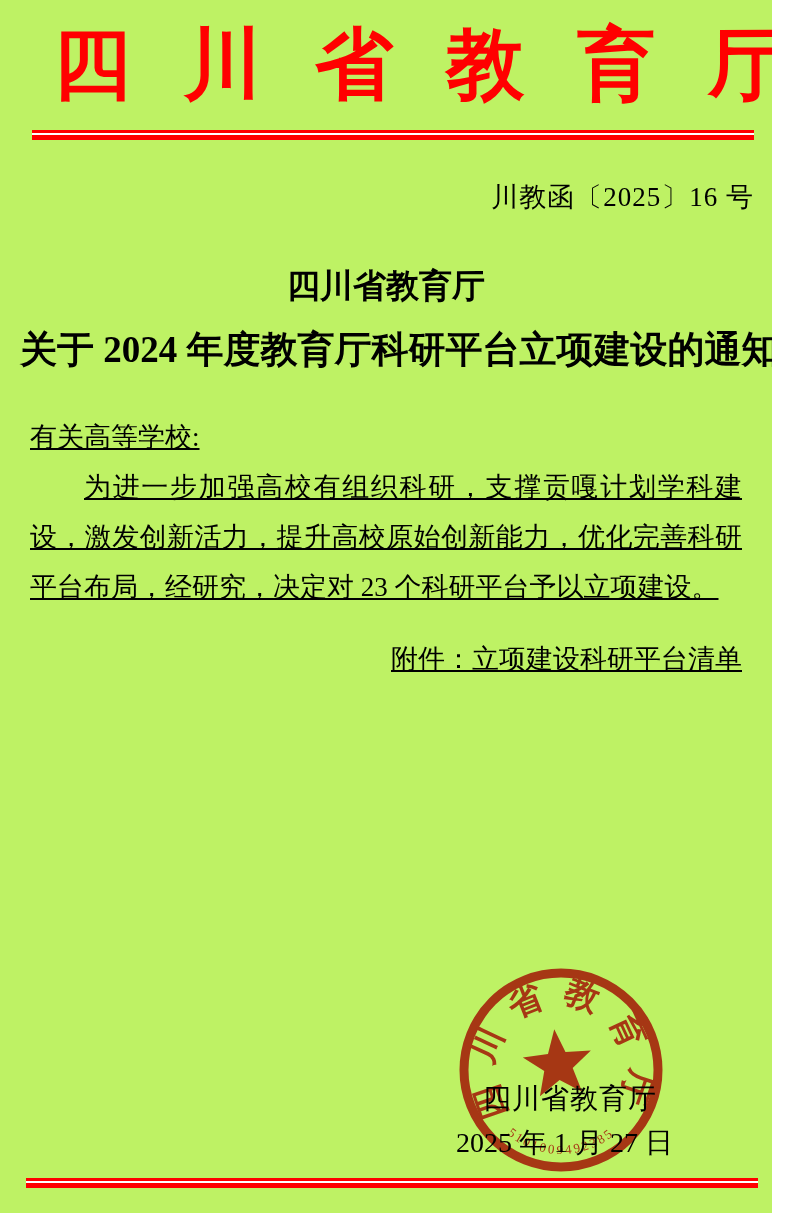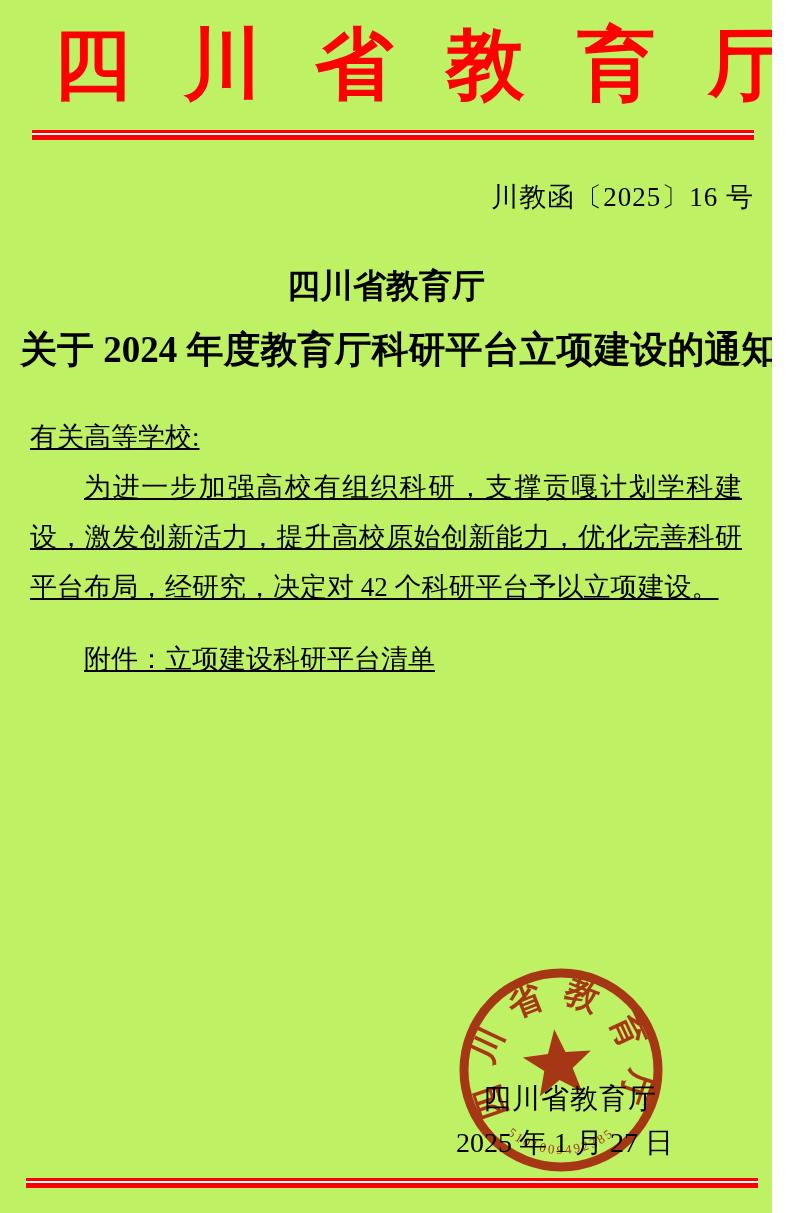--- a/index.html
+++ b/index.html
@@ -70,21 +70,21 @@
   .body-block {
     position:absolute;
     top:412px; left:30px; right:30px;
     font-size:27px;
     line-height:50px;
     text-align:justify;
     text-decoration:underline;
   }
   .salutation { text-align:left; }
   .para { text-indent:2em; }
-  .attachment { margin-top:22px; text-indent:2em; text-align:left; }
+  .attachment { margin-top:22px; text-indent:2em; text-align:right; }
 
   
   .sign-agency {
     position:absolute;
     top:1080px; left:483px;
     font-size:28px;
     letter-spacing:1px;
     white-space:nowrap;
   }
   .sign-date {
@@ -114,21 +114,21 @@
 
   <div class="redline header"></div>
 
   <div class="doc-number">川教函〔2025〕16 号</div>
 
   <div class="title-1">四川省教育厅</div>
   <div class="title-2">关于 2024 年度教育厅科研平台立项建设的通知</div>
 
   <div class="body-block">
     <div class="salutation">有关高等学校:</div>
-    <p class="para">为进一步加强高校有组织科研，支撑贡嘎计划学科建设，激发创新活力，提升高校原始创新能力，优化完善科研平台布局，经研究，决定对 42 个科研平台予以立项建设。</p>
+    <p class="para">为进一步加强高校有组织科研，支撑贡嘎计划学科建设，激发创新活力，提升高校原始创新能力，优化完善科研平台布局，经研究，决定对 23 个科研平台予以立项建设。</p>
     <p class="attachment">附件：立项建设科研平台清单</p>
   </div>
 
   <div class="sign-agency">四川省教育厅</div>
   <div class="sign-date">2025 年 1 月 27 日</div>
 
   <svg class="seal" viewBox="0 0 212 212" xmlns="http://www.w3.org/2000/svg">
     <defs>
       <path id="seal-top-arc" d="M 51.9,143.9 A 66,66 0 1 1 160.1,143.9" fill="none"></path>
       <path id="seal-bottom-arc" d="M 41.7,160 A 84,84 0 0 0 170.3,160" fill="none"></path>

